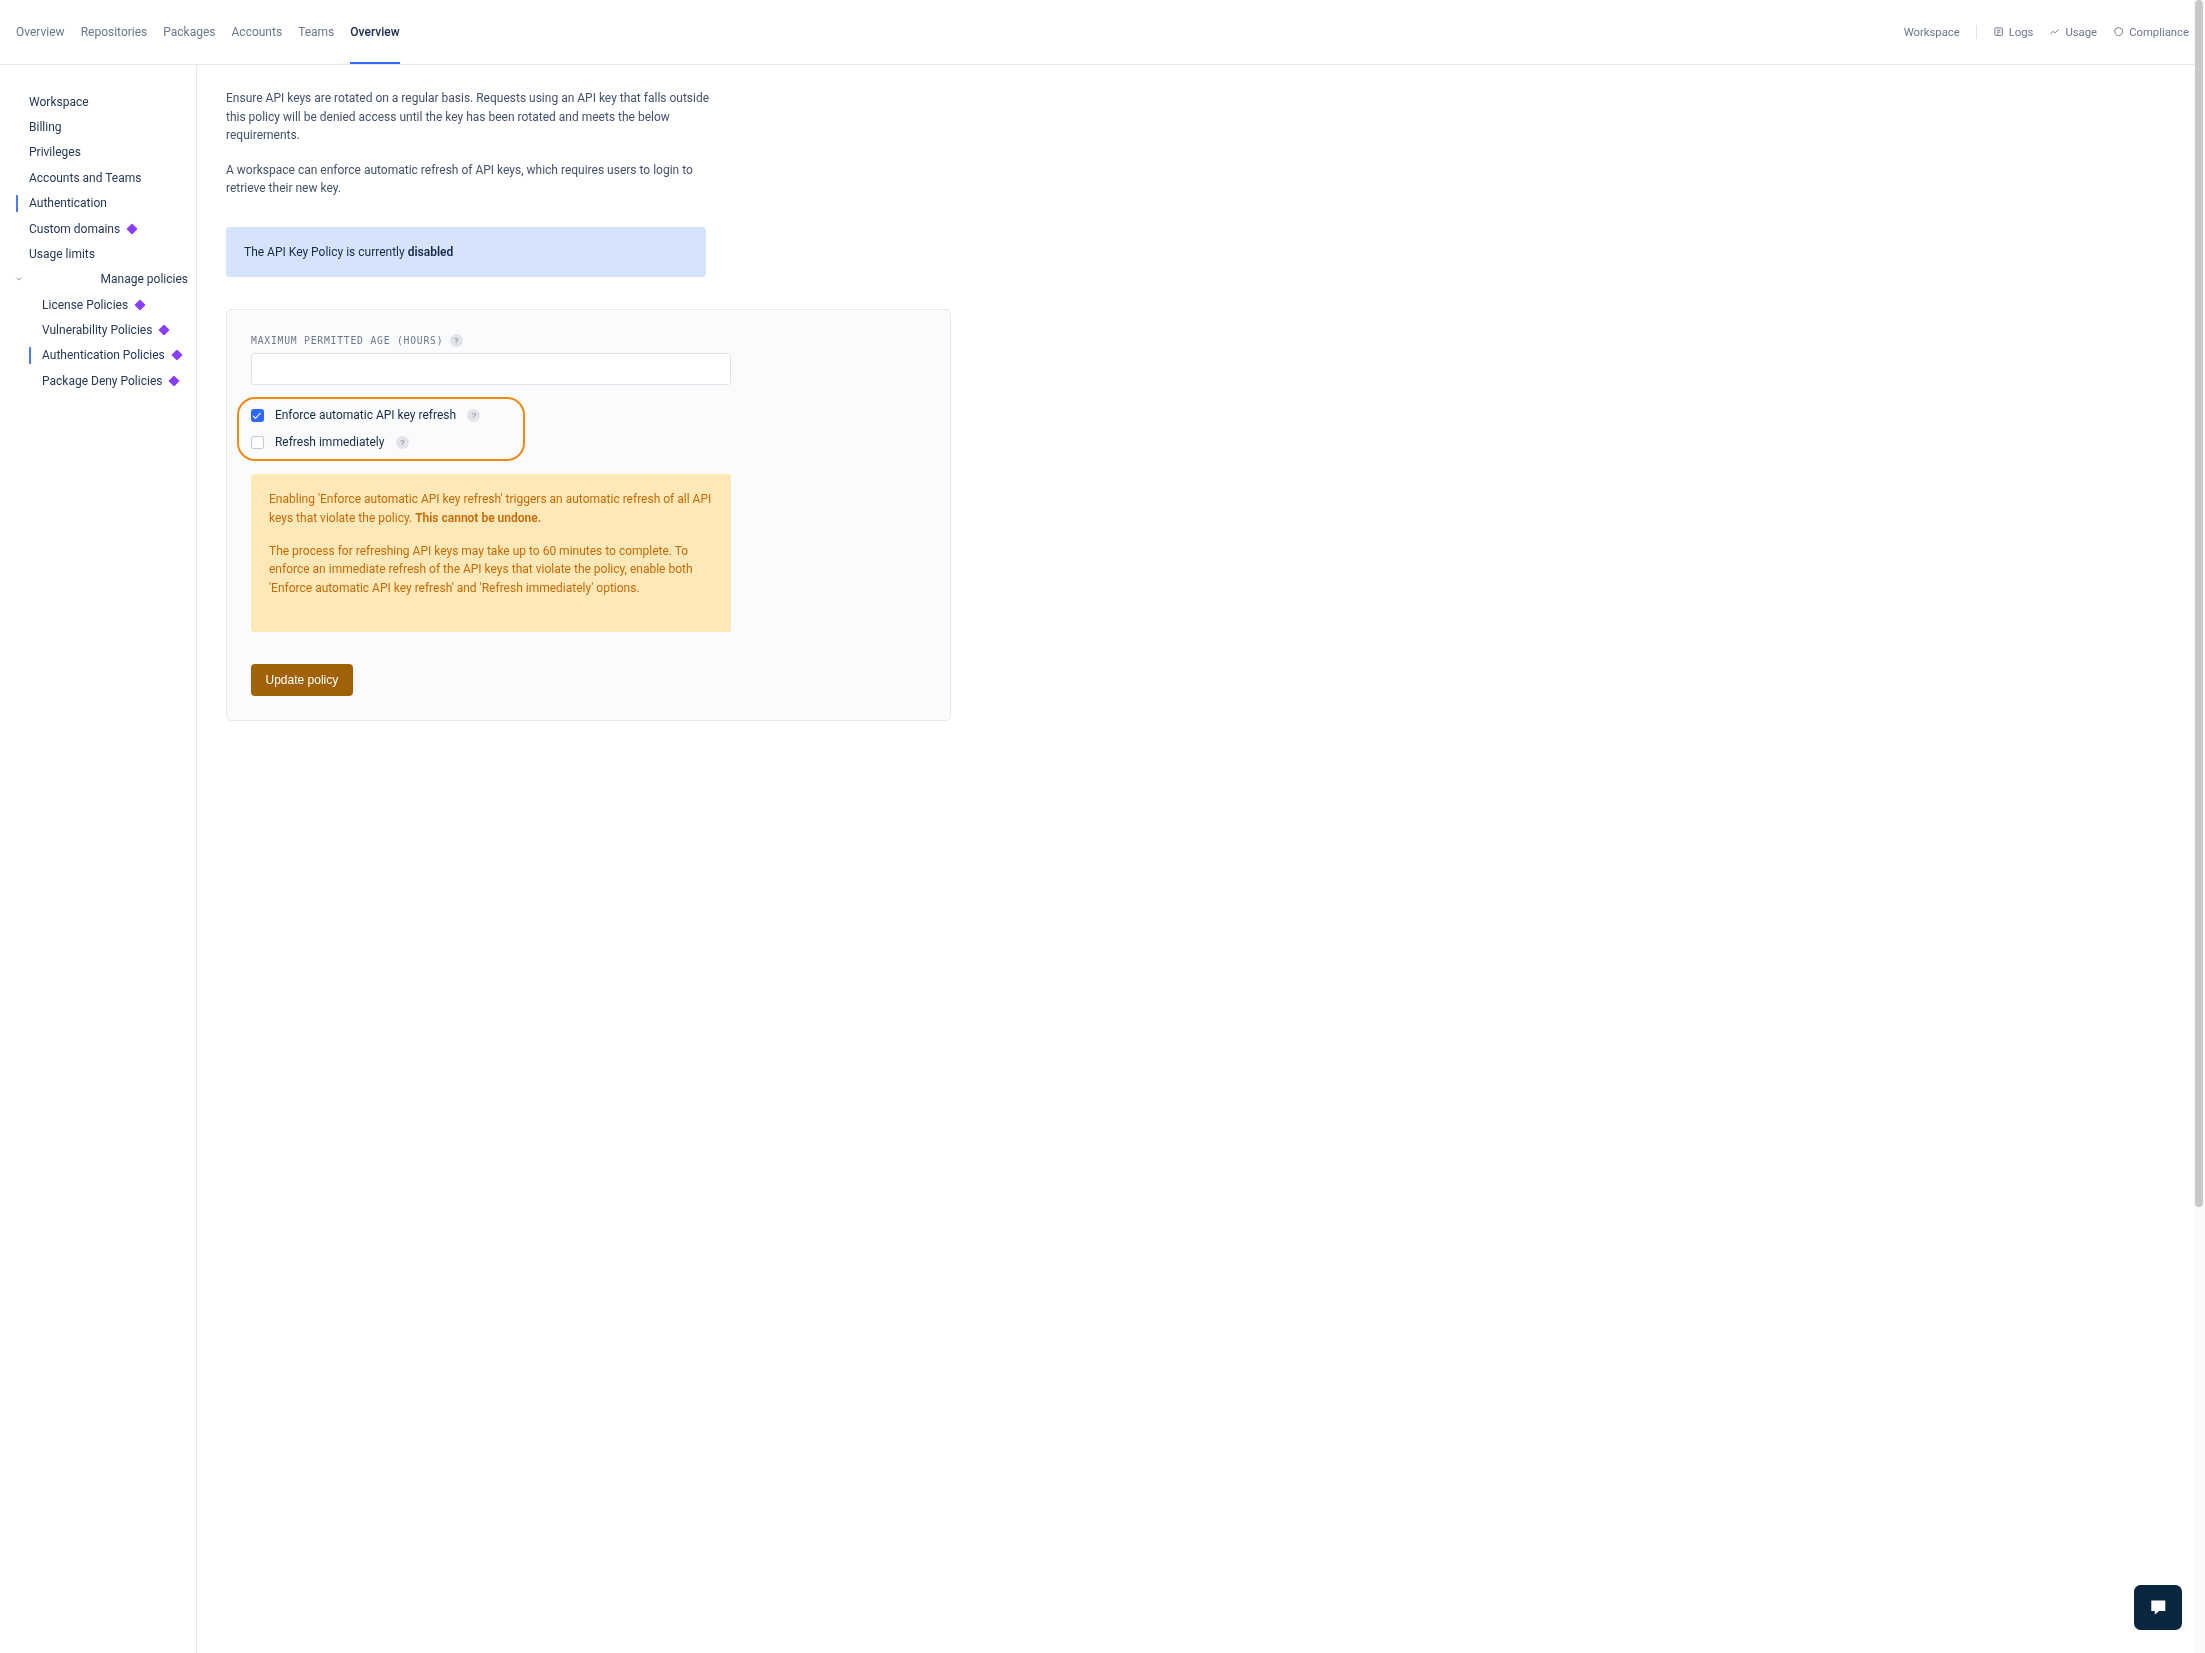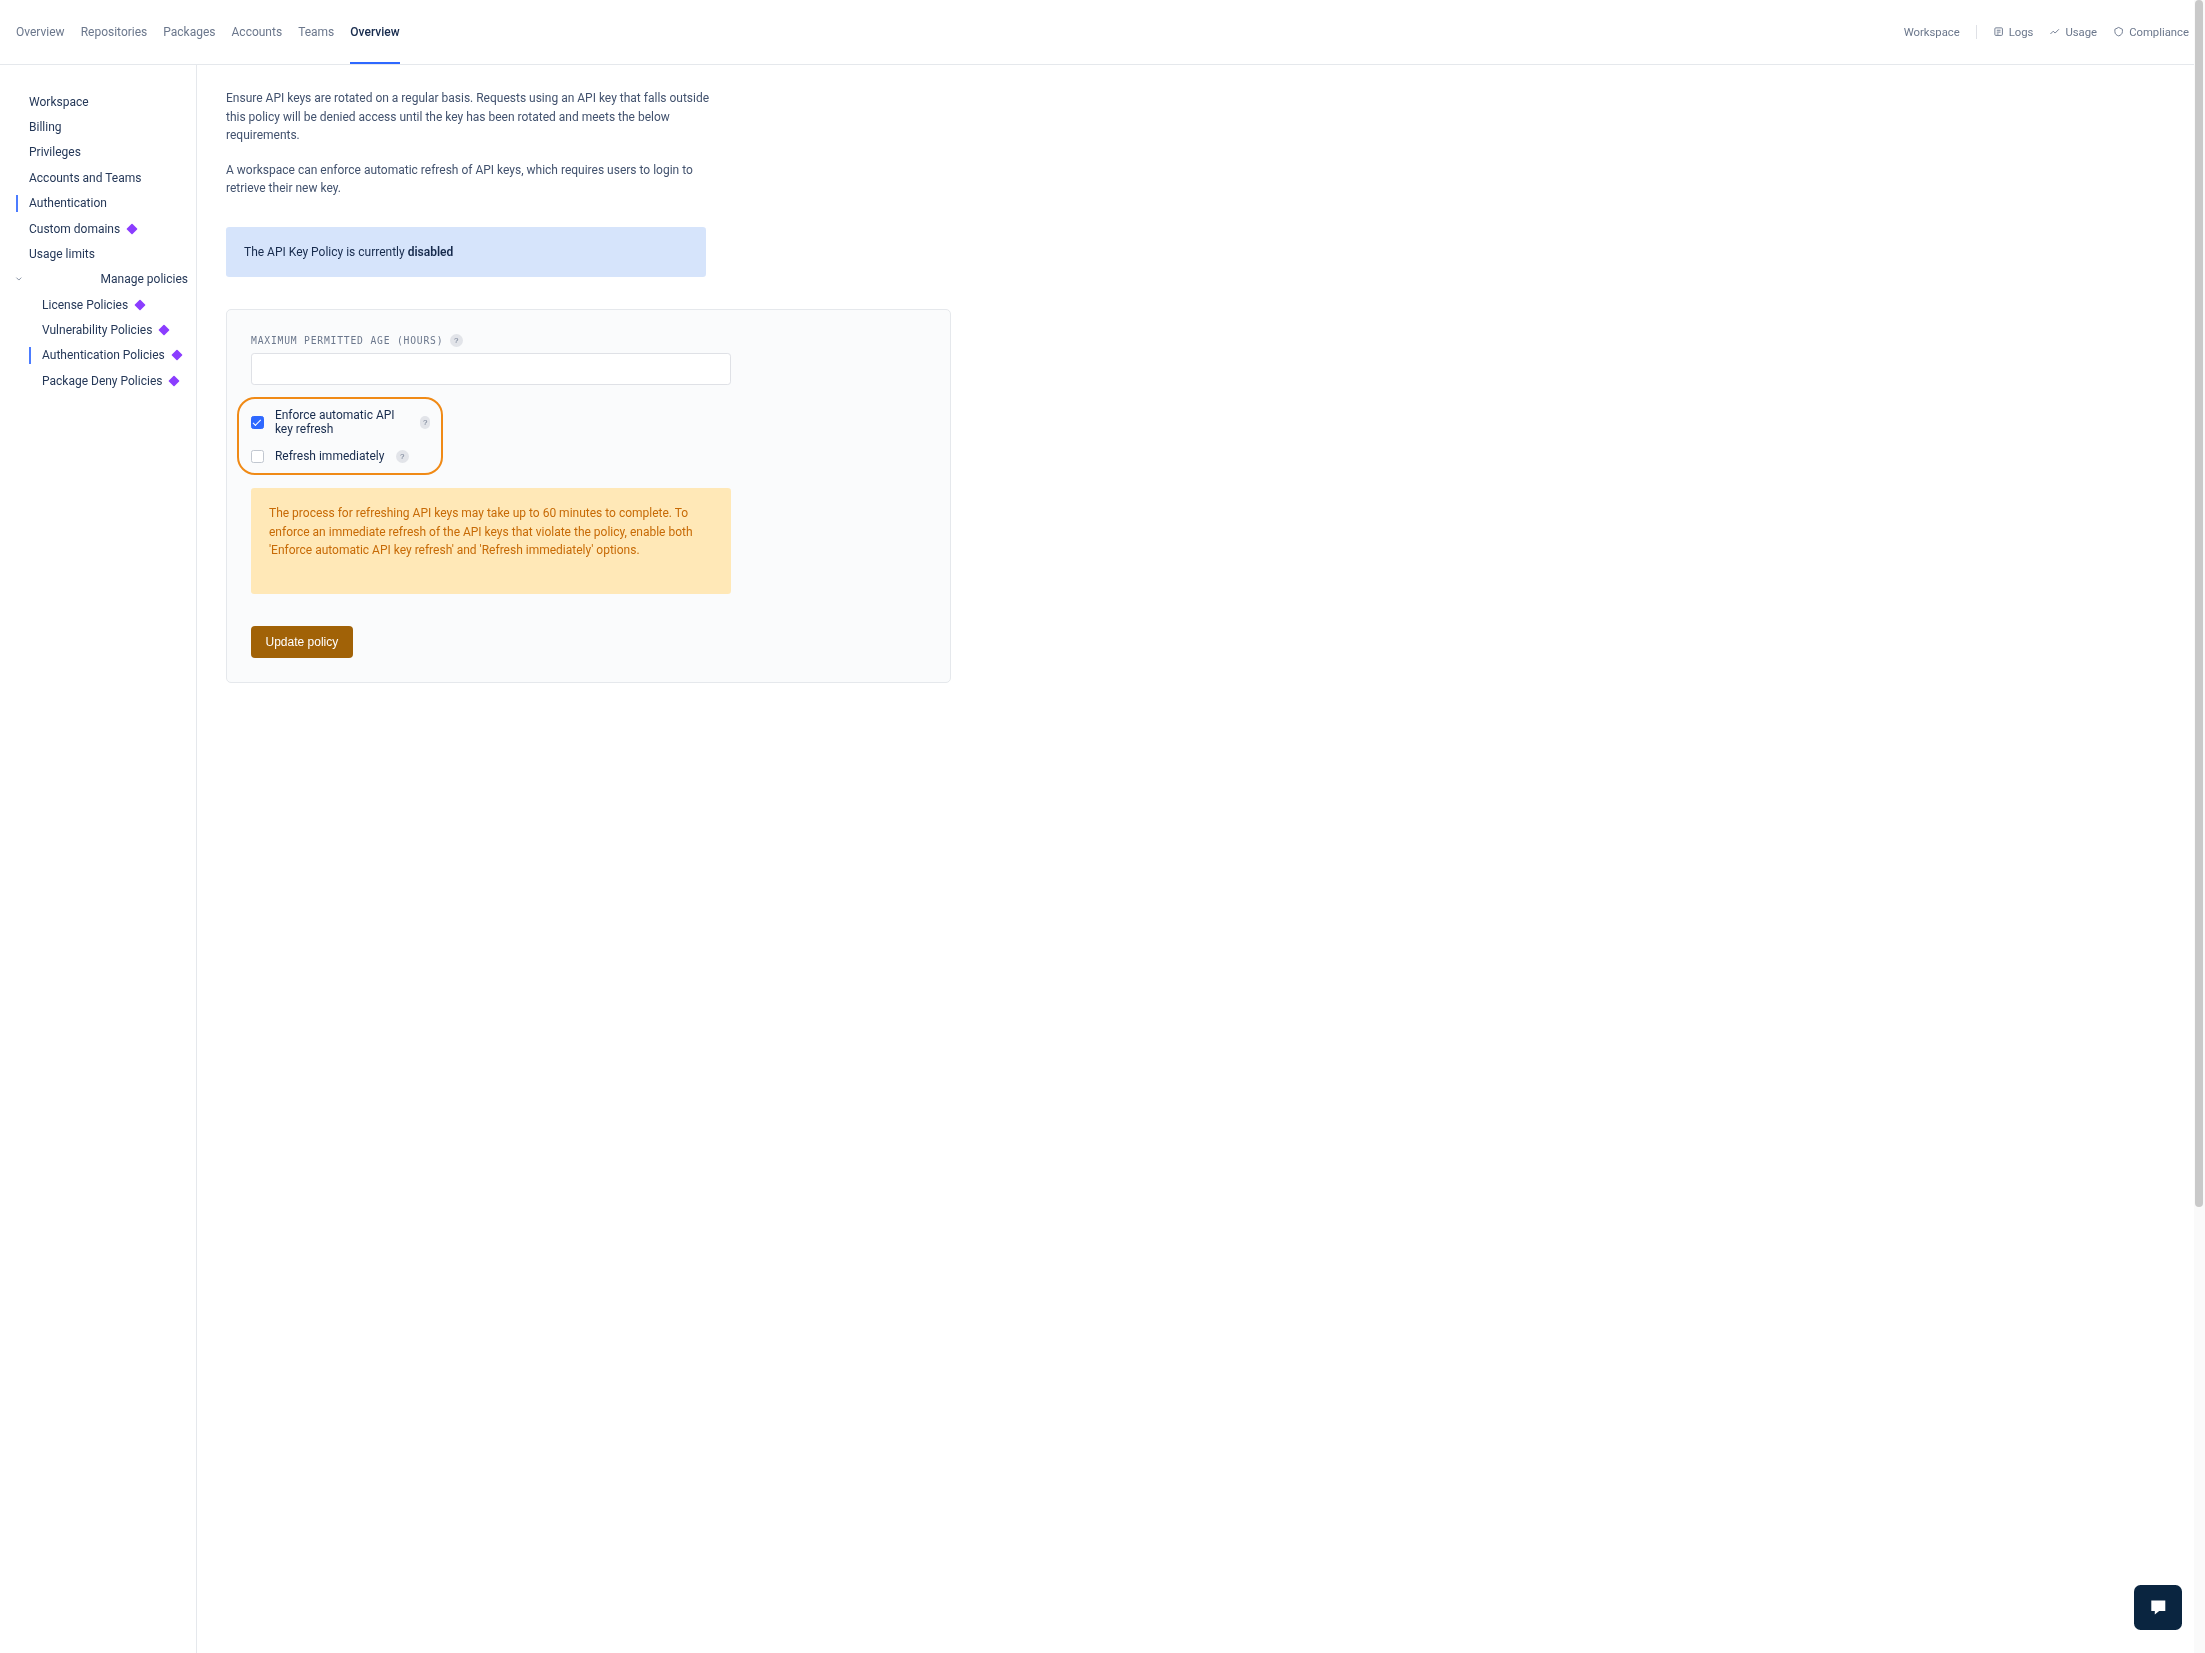--- a/index.html
+++ b/index.html
@@ -191,21 +191,21 @@
     border-radius: 3.2px;
     background: #fff;
     padding: 0 8px;
     font-size: 11.3px;
   }
   .highlight-group {
     border: 2.4px solid #f08a16;
     border-radius: 18px;
     padding: 9.7px 11.3px;
     margin-top: 11.3px;
-    width: 206px;
+    width: 288px;
     display: flex;
     flex-direction: column;
     gap: 13px;
     margin-left: -13.7px;
   }
   .checkbox-row {
     display: flex;
     align-items: center;
     gap: 11.3px;
     font-size: 12px;
@@ -396,20 +396,23 @@
           <span class="help-badge">?</span>
         </div>
         <div class="checkbox-row">
           <span class="checkbox"></span>
           <span>Refresh immediately</span>
           <span class="help-badge">?</span>
         </div>
       </div>
 
       <div class="warning-box">
+        <p>
+          <span>Enabling 'Enforce automatic API key refresh' triggers an automatic refresh of all API keys that violate the policy. </span><strong>This cannot be undone.</strong>
+        </p>
         <p>The process for refreshing API keys may take up to 60 minutes to complete. To enforce an immediate refresh of the API keys that violate the policy, enable both 'Enforce automatic API key refresh' and 'Refresh immediately' options.</p>
       </div>
 
       <button class="primary-btn">Update policy</button>
     </div>
   </div>
 </div>
 
 <div class="chat-bubble">
   <svg width="22.6" height="21" viewBox="0 0 24 24" fill="#fff">

